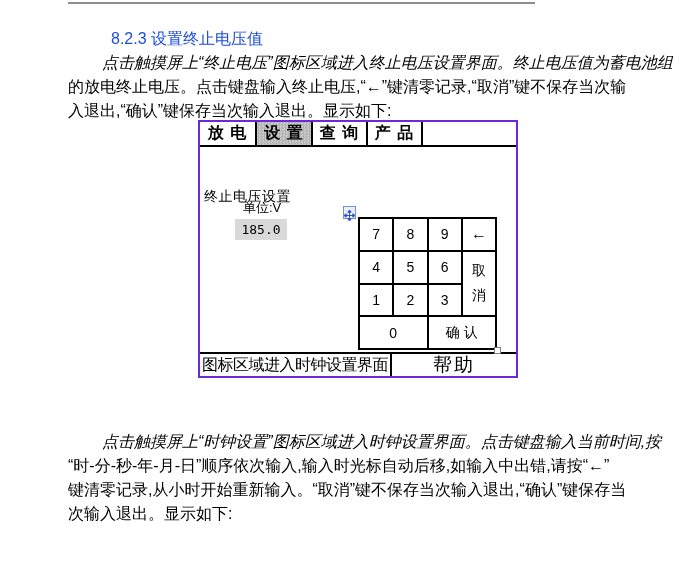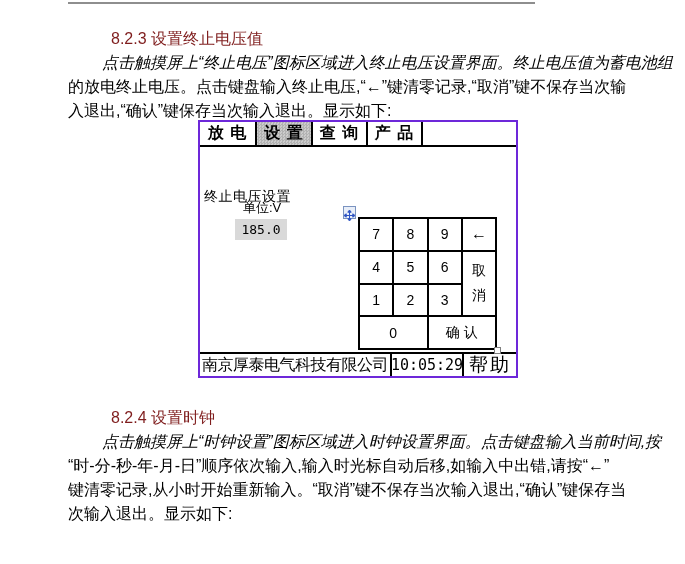--- a/index.html
+++ b/index.html
@@ -9,21 +9,21 @@
     color:#000; overflow:hidden;
   }
   
   .doc-line{
     position:absolute; left:68px; height:24px; line-height:24px;
     font-size:16px; white-space:nowrap; color:#000;
   }
   .doc-line.indent{left:102px;font-style:italic;}
   .doc-heading{
     position:absolute; left:111px; height:24px; line-height:24px;
-    font-size:16px; white-space:nowrap; color:#7f1d1d;
+    font-size:16px; white-space:nowrap; color:#1d4ed8;
   }
   #top-rule{
     position:absolute; left:68px; top:2px; width:467px; height:0;
     border-top:2px solid #8e8e8e;
   }
   
   #device{
     position:absolute; left:198px; top:120px; width:320px; height:258px;
     border:2px solid #6d28d9; box-sizing:border-box; background:#fff;
   }
@@ -146,27 +146,25 @@
         <span>消</span>
       </div>
       <div class="key">1</div>
       <div class="key">2</div>
       <div class="key">3</div>
       <div class="key" id="key-zero">0</div>
       <div class="key" id="key-confirm">确 认</div>
     </div>
 
     <div id="status-bar">
-      <div class="sb-cell" id="sb-company">南京厚泰电气科技有限公司</div>
-      <div class="sb-cell" id="sb-time">10:05:29</div>
+      <div class="sb-cell" id="sb-company">图标区域进入时钟设置界面</div>
       <div class="sb-cell" id="sb-help">帮助</div>
     </div>
 
     <div id="sel-handle"></div>
   </div>
 
-  <div class="doc-heading" style="top:406px">8.2.4 设置时钟</div>
   <div class="doc-line indent" style="top:430px">点击触摸屏上“时钟设置”图标区域进入时钟设置界面。点击键盘输入当前时间,按</div>
   <div class="doc-line" style="top:454px">“时-分-秒-年-月-日”顺序依次输入,输入时光标自动后移,如输入中出错,请按“←”</div>
   <div class="doc-line" style="top:478px">键清零记录,从小时开始重新输入。“取消”键不保存当次输入退出,“确认”键保存当</div>
   <div class="doc-line" style="top:502px">次输入退出。显示如下:</div>
 
 </div>
 
 </body></html>

